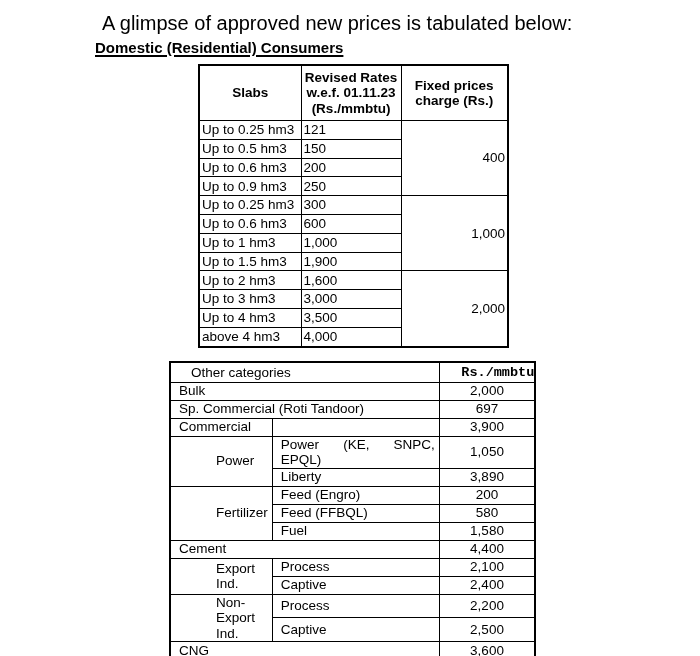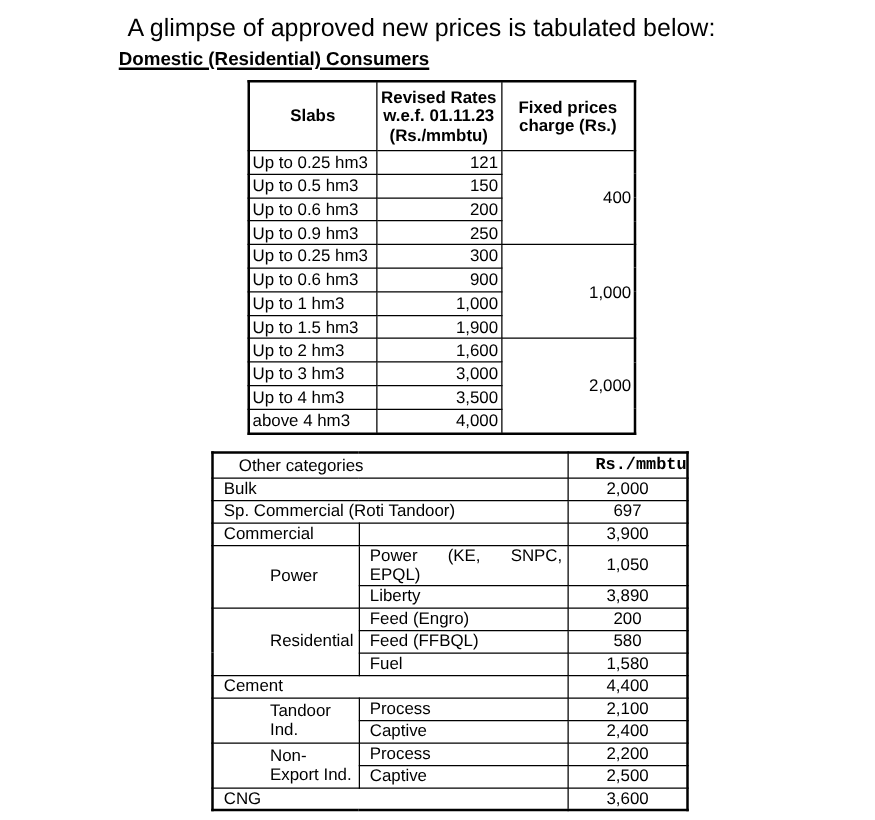--- a/index.html
+++ b/index.html
@@ -34,21 +34,21 @@
     line-height: 15.5px;
     overflow: hidden;
     vertical-align: middle;
   }
   
   .t1 { left: 198px; top: 64px; }
   .t1 .c1 { width: 102px; } .t1 .c2 { width: 100px; } .t1 .c3 { width: 107px; }
   .t1 th { font-weight: bold; text-align: center; padding: 2px 2px; height: 50px; }
   .t1 tbody td { height: 17.8px; padding: 0 2px; }
   .t1 td.slab { text-align: left; }
-  .t1 td.rate { text-align: right; }
+  .t1 td.rate { text-align: left; }
   .t1 td.fixed { text-align: right; vertical-align: middle; }
   
   .t2 { left: 169px; top: 361px; }
   .t2 .c1 { width: 101px; } .t2 .c2 { width: 167px; } .t2 .c3 { width: 96px; }
   .t2 tr { height: 18px; }
   .t2 tr.hrow { height: 20px; }
   .t2 tr.tall { height: 32px; }
   .t2 th.cat { font-weight: normal; text-align: left; padding: 0 2px 0 20px; }
   .t2 th.unit { font-weight: bold; text-align: right; padding: 0 0 0 2px; font-family: Liberation Mono, monospace; }
   .t2 td { padding: 0 4px 0 8px; }
@@ -101,21 +101,21 @@
       <td class="slab">Up to 0.9 hm3</td>
       <td class="rate">250</td>
     </tr>
     <tr>
       <td class="slab">Up to 0.25 hm3</td>
       <td class="rate">300</td>
       <td class="fixed" rowspan="4">1,000</td>
     </tr>
     <tr>
       <td class="slab">Up to 0.6 hm3</td>
-      <td class="rate">900</td>
+      <td class="rate">600</td>
     </tr>
     <tr>
       <td class="slab">Up to 1 hm3</td>
       <td class="rate">1,000</td>
     </tr>
     <tr>
       <td class="slab">Up to 1.5 hm3</td>
       <td class="rate">1,900</td>
     </tr>
     <tr>
@@ -168,38 +168,38 @@
         <span class="jl">Power (KE, SNPC,</span>
         <span class="l2">EPQL)</span>
       </td>
       <td class="val">1,050</td>
     </tr>
     <tr>
       <td class="sub">Liberty</td>
       <td class="val">3,890</td>
     </tr>
     <tr>
-      <td class="grp" rowspan="3">Residential</td>
+      <td class="grp" rowspan="3">Fertilizer</td>
       <td class="sub">Feed (Engro)</td>
       <td class="val">200</td>
     </tr>
     <tr>
       <td class="sub">Feed (FFBQL)</td>
       <td class="val">580</td>
     </tr>
     <tr>
       <td class="sub">Fuel</td>
       <td class="val">1,580</td>
     </tr>
     <tr>
       <td colspan="2">Cement</td>
       <td class="val">4,400</td>
     </tr>
     <tr>
-      <td class="grp" rowspan="2">Tandoor Ind.</td>
+      <td class="grp" rowspan="2">Export Ind.</td>
       <td class="sub">Process</td>
       <td class="val">2,100</td>
     </tr>
     <tr>
       <td class="sub">Captive</td>
       <td class="val">2,400</td>
     </tr>
     <tr>
       <td class="grp" rowspan="2">Non-Export Ind.</td>
       <td class="sub">Process</td>

